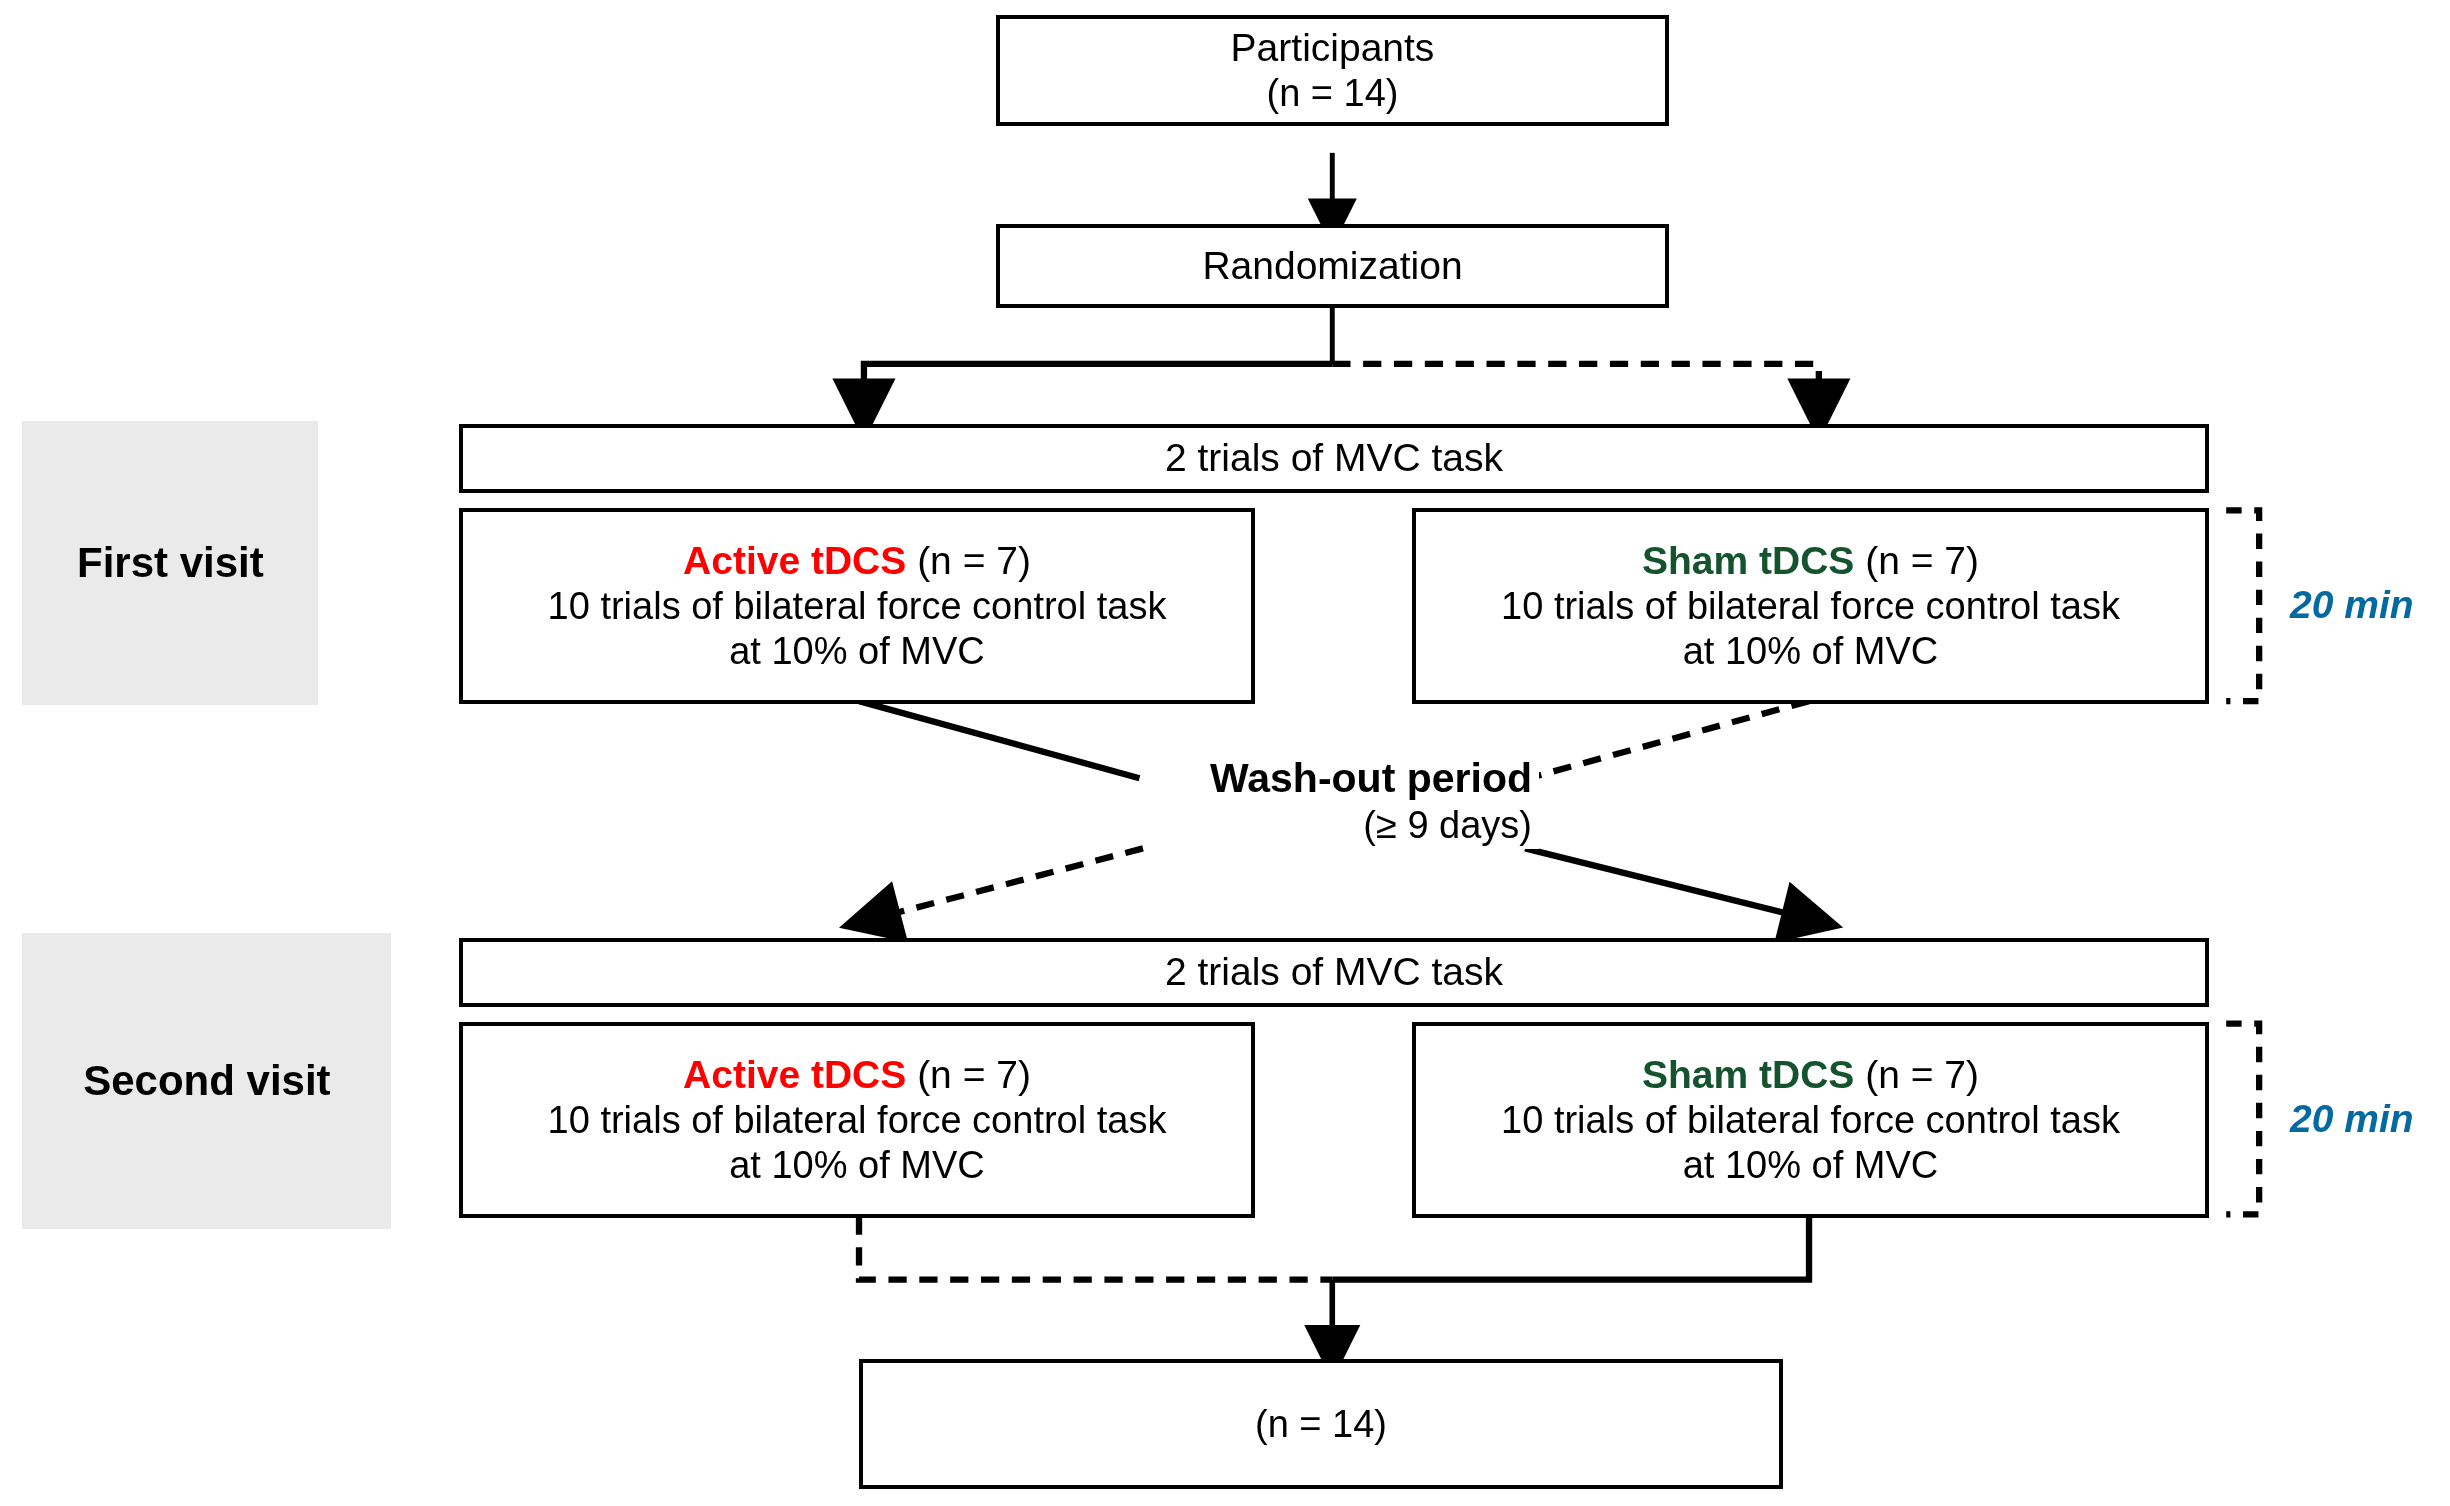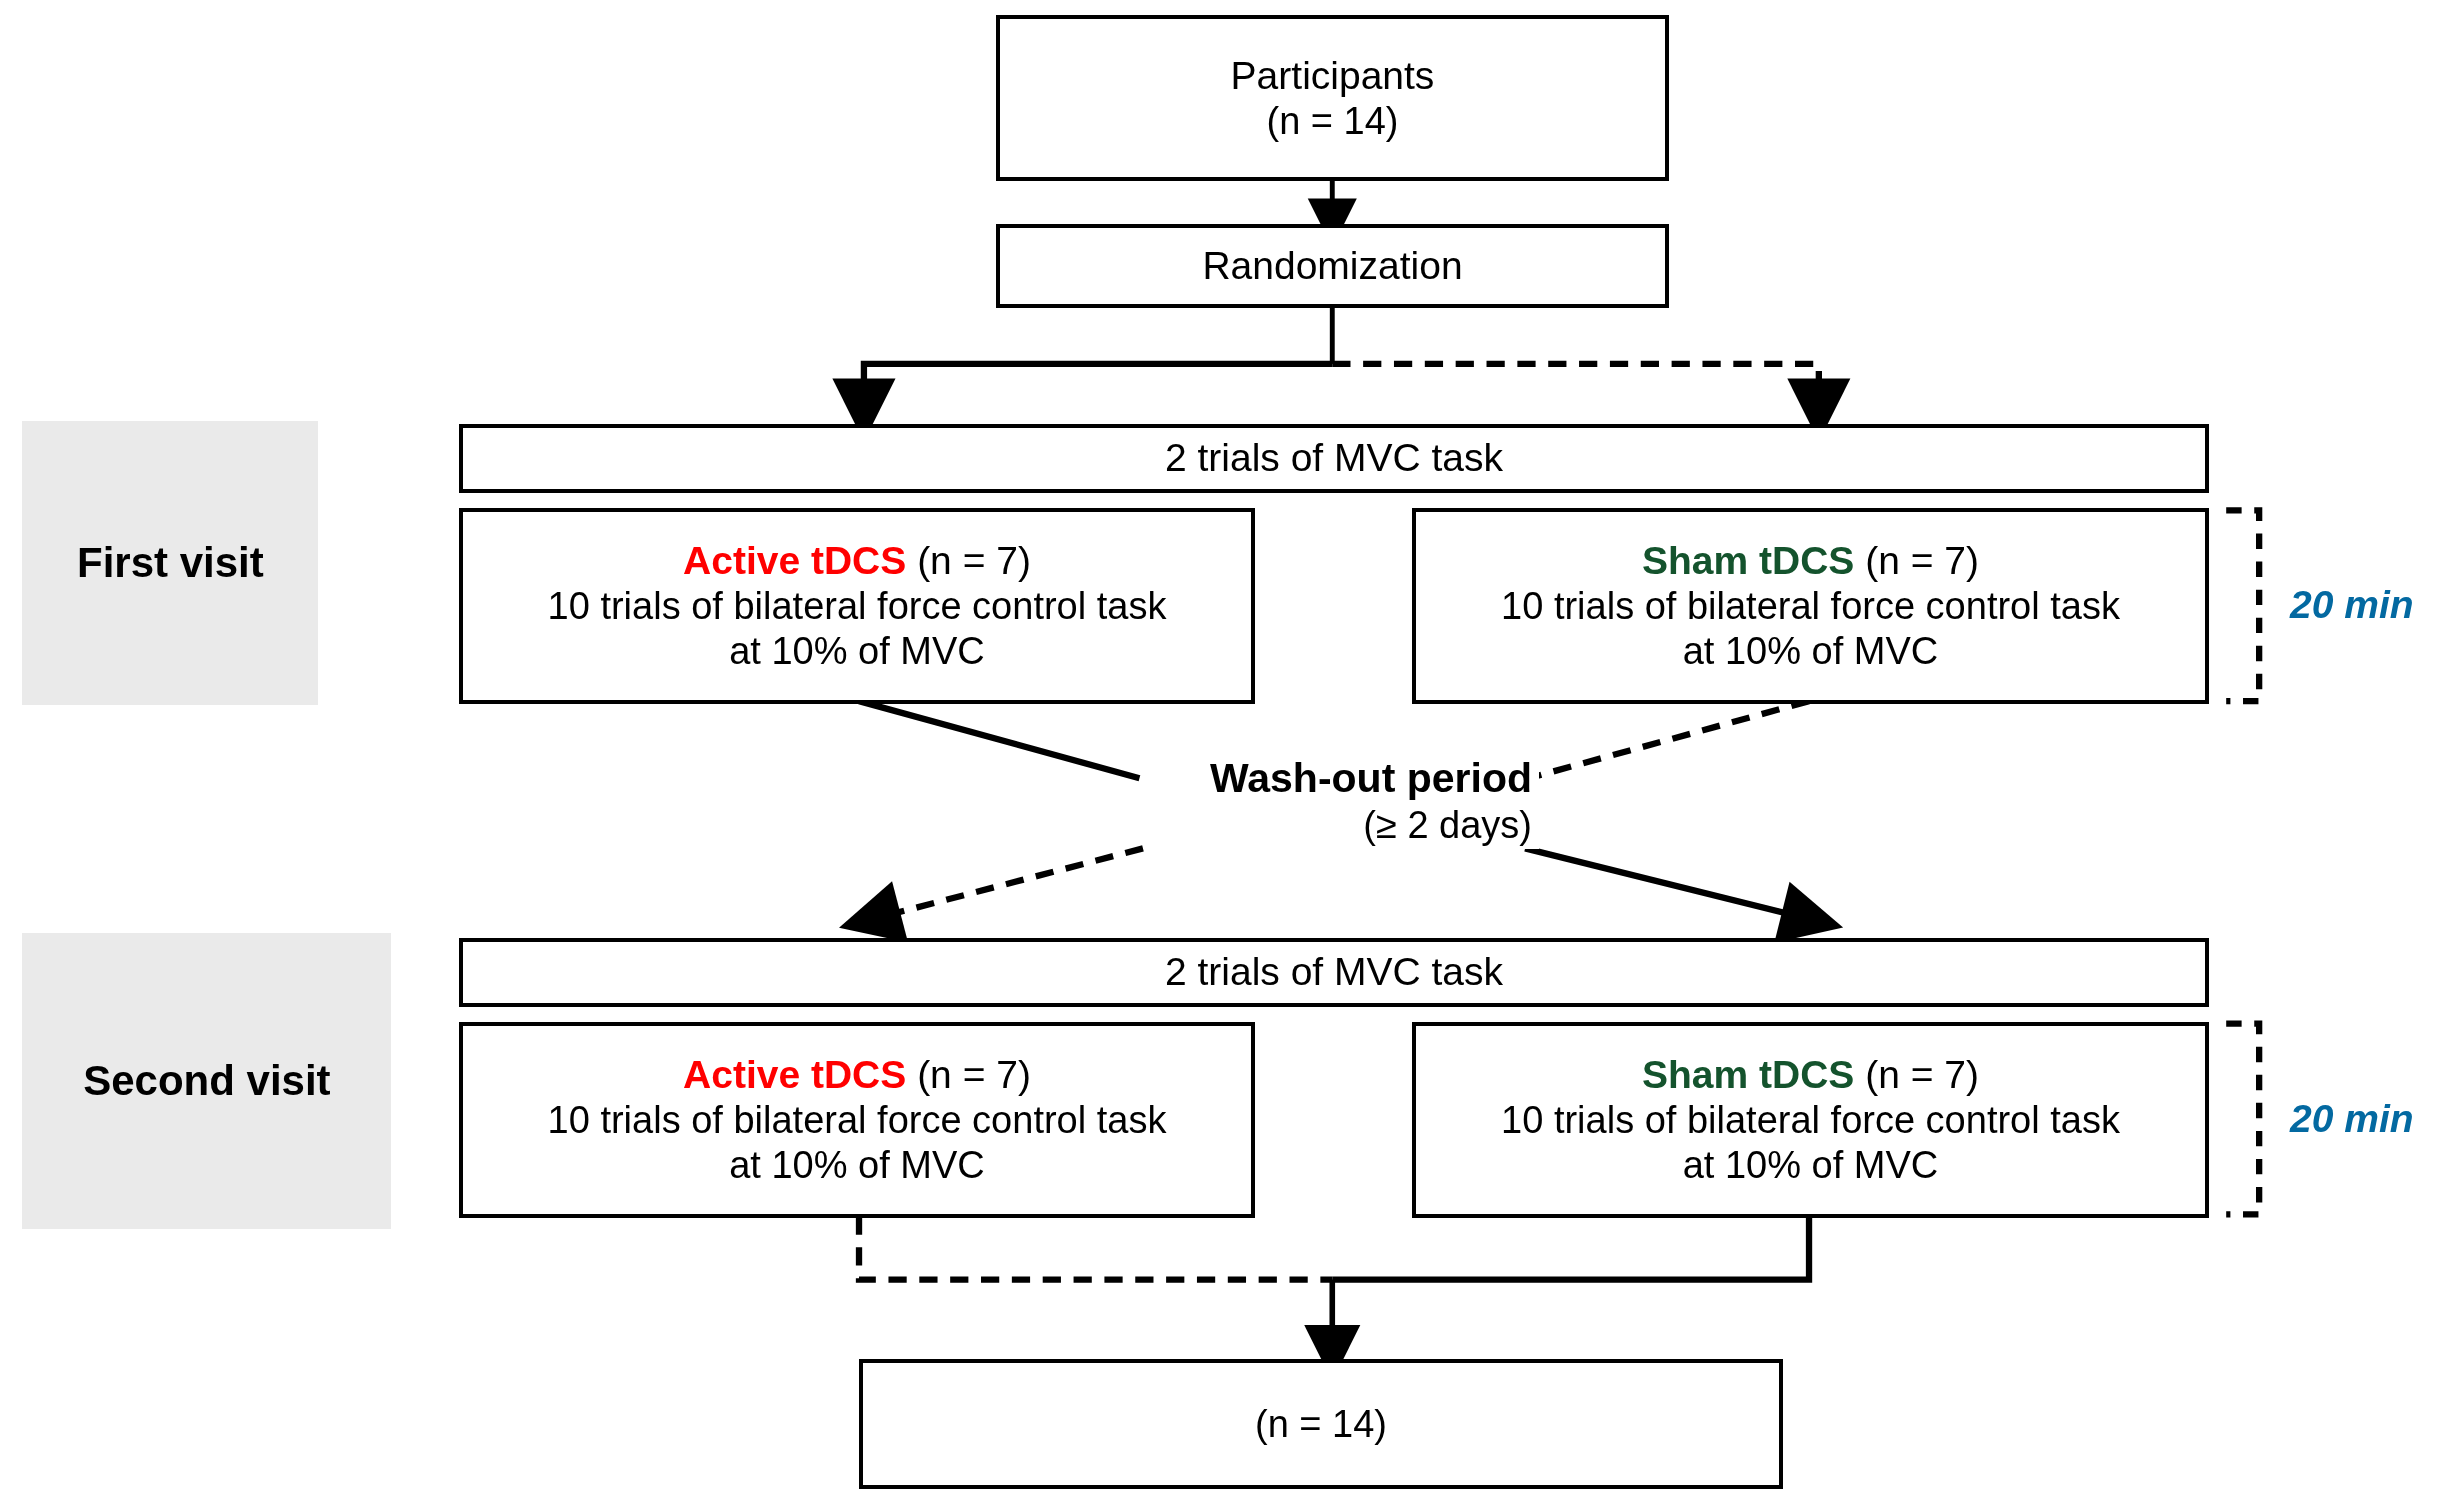--- a/index.html
+++ b/index.html
@@ -113,21 +113,21 @@
 
     <polyline points="2580,1735 2580,1825 1900,1825" fill="none" stroke="#000000" stroke-width="9"></polyline>
 
     <line x1="1900" y1="1825" x2="1900" y2="1930" stroke="#000000" stroke-width="8" marker-end="url(#arrowSolid)"></line>
 
     <polyline points="3175,728 3222,728 3222,1000 3175,1000" fill="none" stroke="#000000" stroke-width="9" stroke-dasharray="22 18"></polyline>
 
     <polyline points="3175,1460 3222,1460 3222,1732 3175,1732" fill="none" stroke="#000000" stroke-width="9" stroke-dasharray="22 18"></polyline>
   </svg>
 
-  <div class="node" style="left:996px; top:15.4px; width:673px; height:166px;">
+  <div class="node" style="left:996px; top:15.4px; width:673px; height:111px;">
     <span class="line f56">Participants</span>
     <span class="line f54">(n = 14)</span>
   </div>
 
   <div class="node" style="left:996px; top:224px; width:673px; height:84px;">
     <span class="line f56">Randomization</span>
   </div>
 
   <div class="visit-tag" style="left:22.4px; top:421px; width:296px; height:284px;">
     <span>First visit</span>
@@ -148,21 +148,21 @@
     <span class="line f54">10 trials of bilateral force control task</span>
     <span class="line f54">at 10% of MVC</span>
   </div>
 
   <div class="minlabel" style="left:2290px; top:583px;">
     <span>20 min</span>
   </div>
 
   <div class="washout" style="left:1143px; top:754px; width:382px;">
     <span class="w1">Wash-out period</span>
-    <span class="w2">(≥ 2 days)</span>
+    <span class="w2">(≥ 9 days)</span>
   </div>
 
   <div class="visit-tag" style="left:22.4px; top:933px; width:369px; height:296px;">
     <span>Second visit</span>
   </div>
 
   <div class="node" style="left:459px; top:938px; width:1750px; height:69px;">
     <span class="line f56">2 trials of MVC task</span>
   </div>
 

